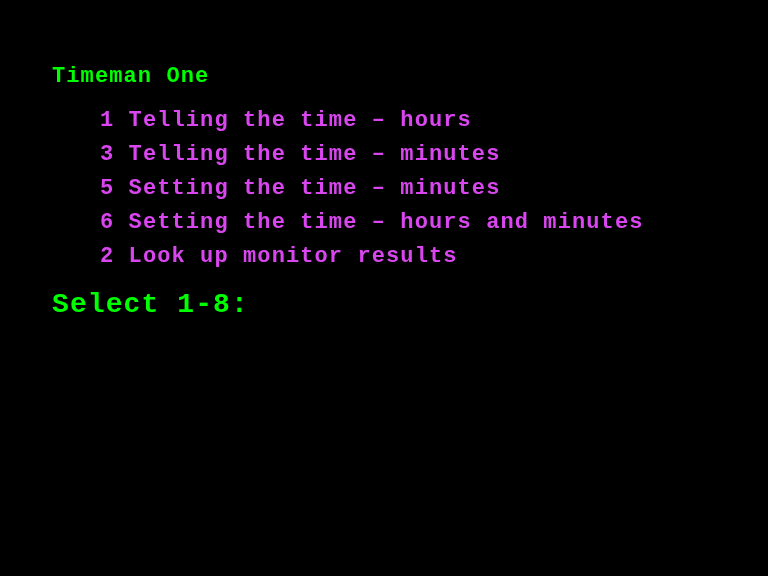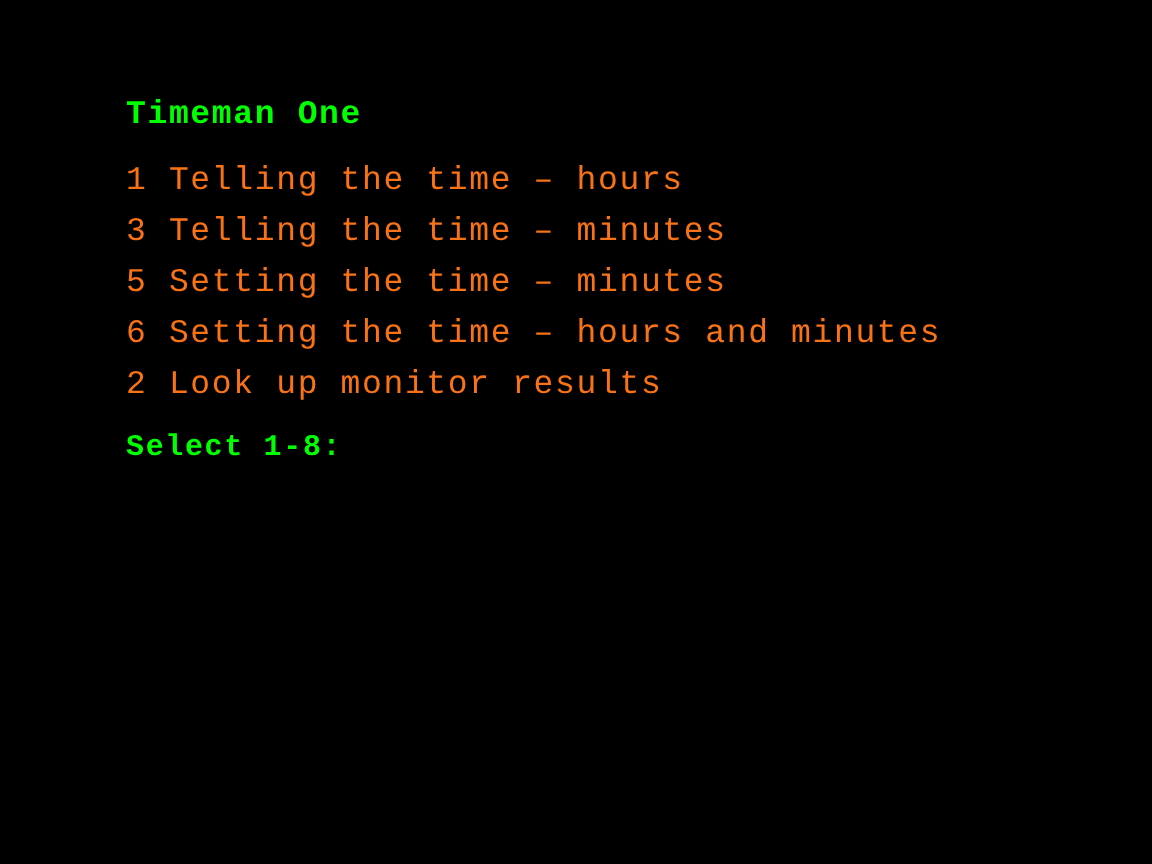--- a/index.html
+++ b/index.html
@@ -15,46 +15,47 @@
       overflow: hidden;
       display: flex;
       align-items: flex-start;
       justify-content: flex-start;
     }
 
     .screen {
       width: 768px;
       height: 576px;
       background-color: #000000;
-      padding: 60px 84px;
+      padding: 60px 52px;
       font-family: 'Courier New', Courier, monospace;
       font-size: 22px;
       line-height: 1.55;
       letter-spacing: 0.05em;
     }
 
     .title {
       color: #00ff00;
       font-weight: bold;
       margin-bottom: 10px;
       font-size: 22px;
     }
 
     .menu-item {
-      color: #f97316;
-      font-weight: normal;
+      color: #d946ef;
+      font-weight: bold;
       font-size: 22px;
       white-space: pre;
       display: block;
+      margin-left: 48px;
     }
 
     .prompt {
       color: #00ff00;
       font-weight: bold;
-      font-size: 20px;
+      font-size: 28px;
       margin-top: 8px;
       white-space: pre;
     }
   </style>
 </head>
 <body>
 
 <div class="screen">
   <div class="title">Timeman One</div>
   <div id="menu-container">

